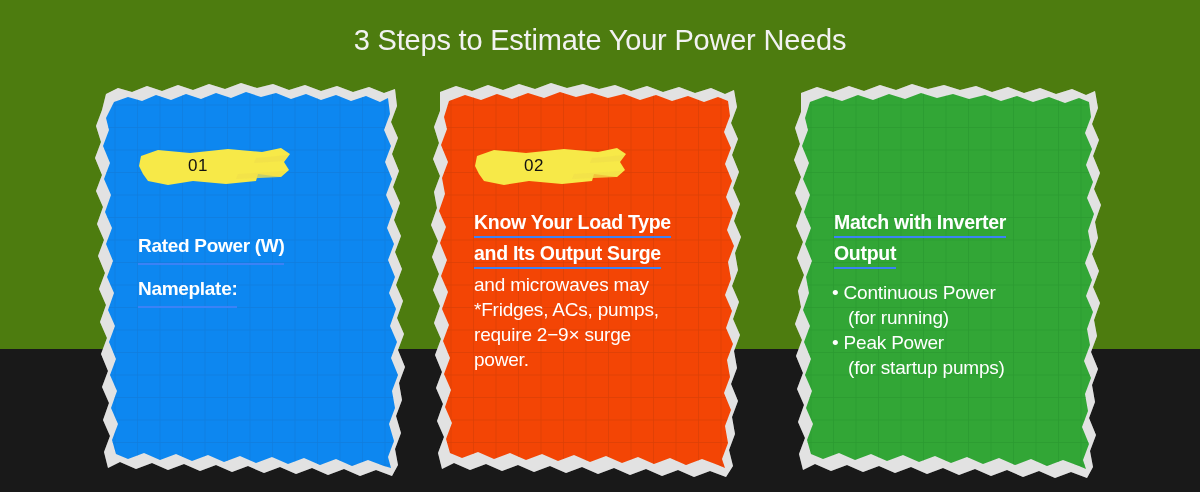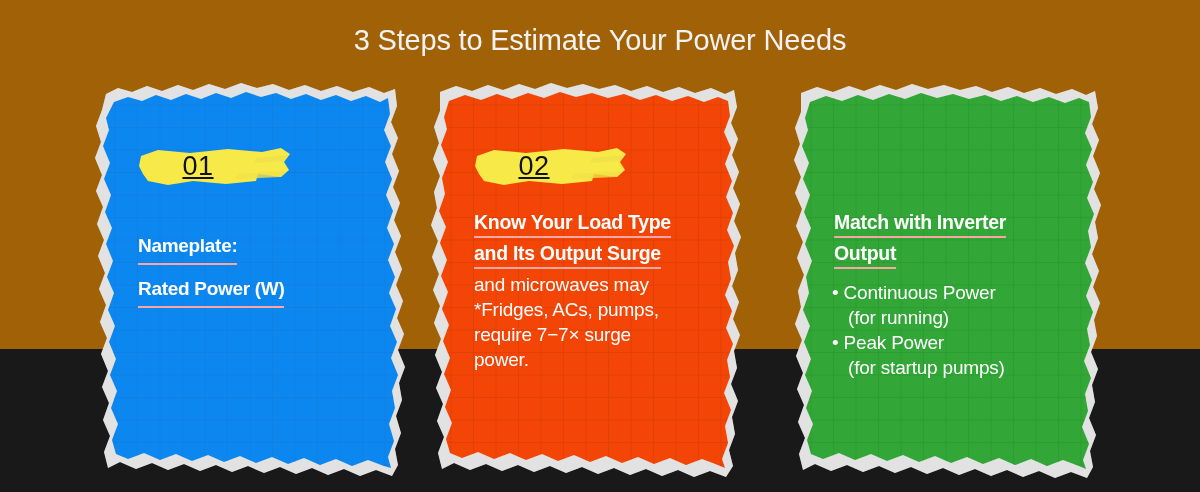--- a/index.html
+++ b/index.html
@@ -3,21 +3,21 @@
 <meta charset="utf-8">
 <style>
   html,body{margin:0;padding:0;}
   body{
     width:1200px;height:492px;
     background:#191919;
     font-family:"Liberation Sans","DejaVu Sans",sans-serif;
     overflow:hidden;
     position:relative;
   }
-  #stage{position:relative;width:1200px;height:349px;background:#a16207;}
+  #stage{position:relative;width:1200px;height:349px;background:#4d7c0f;}
 
   .title{
     position:absolute;left:0;top:24px;width:1200px;
     text-align:center;
     color:#f2f2f2;
     font-size:29px;
     font-weight:400;
     letter-spacing:-0.2px;
     white-space:nowrap;
   }
@@ -32,35 +32,35 @@
   .content{
     position:absolute;left:0;top:0;width:320px;height:400px;
     box-sizing:border-box;
   }
 
   .numwrap{position:absolute;left:46px;top:62px;width:160px;height:44px;}
   .numwrap .hl{position:absolute;left:0;top:0;width:160px;height:44px;}
   .numwrap .num{
     position:absolute;left:0;top:0;width:120px;height:44px;
     display:flex;align-items:center;justify-content:center;
-    color:#111;font-size:27px;font-weight:400;letter-spacing:0.5px;text-decoration:underline;
+    color:#111;font-size:17px;font-weight:400;letter-spacing:0.5px;
   }
 
   .head{
     position:absolute;left:46px;
     color:#ffffff;
     font-weight:700;
     font-size:19.5px;
     line-height:25px;
     letter-spacing:-0.3px;
     width:244px;
   }
   .head .ln{
     display:table;
-    border-bottom:2px solid #fca5a5;
+    border-bottom:2px solid #3b82f6;
     padding-bottom:1px;
     margin-bottom:3px;
     white-space:nowrap;
   }
   .c1 .head{top:148px;font-size:19px;line-height:32px;}
   .c1 .head .ln{margin-bottom:8px;}
   .c2 .head{top:128px;}
   .c3 .head{top:128px;}
 
   .body{
@@ -123,22 +123,22 @@
       <div class="numwrap">
         <svg class="hl" viewBox="0 0 160 44" preserveAspectRatio="none">
           <path d="M3,12 L20,6 L52,9 L90,5 L124,8 L143,4 L152,10 L146,18 L151,26 L143,33 L120,30 L118,37 L88,40 L55,37 L30,41 L10,37 L5,30 L1,22 Z" fill="#f7e948"></path>
           <path d="M118,14 L150,11 L146,17 L116,19 Z" fill="#f1e14a" opacity="0.85"></path>
           <path d="M100,30 L148,27 L142,33 L98,35 Z" fill="#f1e14a" opacity="0.8"></path>
         </svg>
         <div class="num">01</div>
       </div>
 
       <div class="head">
+        <div class="ln">Rated Power (W)</div>
         <div class="ln">Nameplate:</div>
-        <div class="ln">Rated Power (W)</div>
       </div>
     </div>
   </div>
 
   <div class="card c2">
     <svg viewBox="0 0 320 400" preserveAspectRatio="none">
       <defs>
         <pattern id="grid2" width="22.5" height="22.5" patternUnits="userSpaceOnUse">
           <path d="M 22.5 0 L 0 0 0 22.5" fill="none" stroke="#c93b05" stroke-width="1.4" opacity="0.6"></path>
         </pattern>
@@ -176,21 +176,21 @@
       </div>
 
       <div class="head">
         <div class="ln">Know Your Load Type</div>
         <div class="ln">and Its Output Surge</div>
       </div>
 
       <div class="body">
         <div class="bl">and microwaves may</div>
         <div class="bl">*Fridges, ACs, pumps,</div>
-        <div class="bl">require 7−7× surge</div>
+        <div class="bl">require 2−9× surge</div>
         <div class="bl">power.</div>
       </div>
     </div>
   </div>
 
   <div class="card c3">
     <svg viewBox="0 0 320 400" preserveAspectRatio="none">
       <defs>
         <pattern id="grid3" width="22.5" height="22.5" patternUnits="userSpaceOnUse">
           <path d="M 22.5 0 L 0 0 0 22.5" fill="none" stroke="#24912c" stroke-width="1.4" opacity="0.6"></path>

